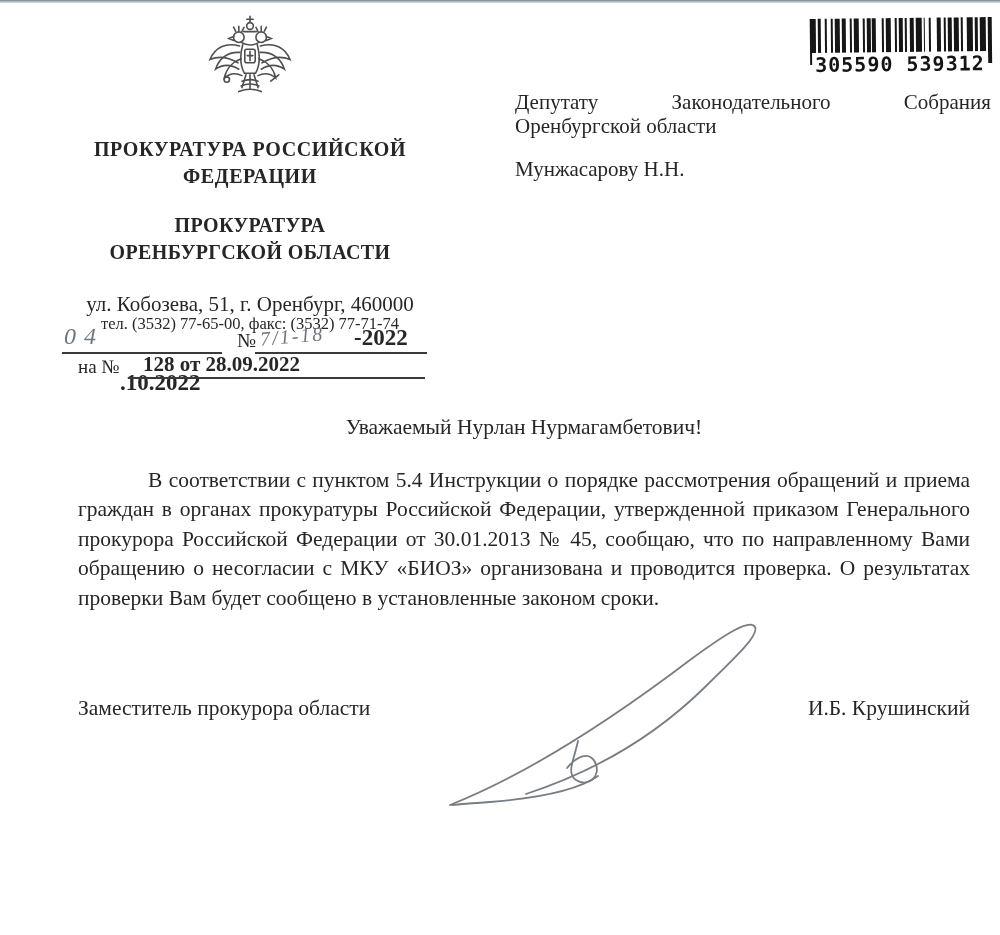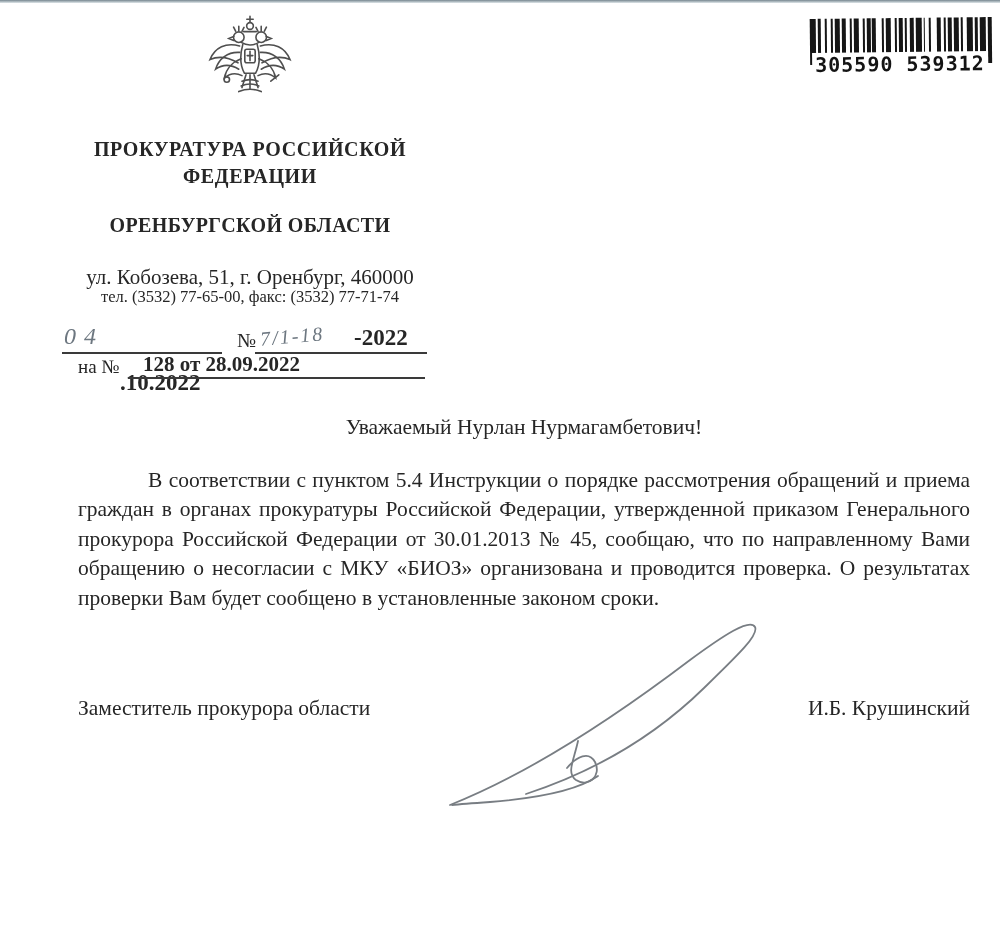--- a/index.html
+++ b/index.html
@@ -91,20 +91,21 @@
 
         <circle cx="31" cy="82" r="3.4"></circle>
         <path d="M86,84 l10,-8"></path>
       </svg>
     </div>
     <div class="org-name">
       <div>ПРОКУРАТУРА РОССИЙСКОЙ</div>
       <div>ФЕДЕРАЦИИ</div>
     </div>
     <div class="sub-org">
+      <div>ПРОКУРАТУРА</div>
       <div>ОРЕНБУРГСКОЙ ОБЛАСТИ</div>
     </div>
     <div class="addr">ул. Кобозева, 51, г. Оренбург, 460000</div>
     <div class="phone">тел. (3532) 77-65-00, факс: (3532) 77-71-74</div>
   </div>
 
   <div class="date-row">
     <span class="hw hw-date">04</span>
     <span class="pr-date">.10.2022</span>
     <span class="no-sign">№</span>
@@ -176,20 +177,25 @@
         <span class="gap" style="width: 1.89583px;"></span>
         <span class="bar" style="width: 3.79167px;"></span>
         <span class="gap" style="width: 1.89583px;"></span>
         <span class="bar" style="width: 5.6875px;"></span>
         <span class="gap" style="width: 1.89583px;"></span>
         <span class="bar" style="width: 3.79167px;"></span>
       </div>
     <div class="barcode-digits">305590 539312</div>
   </div>
 
+  <div class="addressee">
+    <div class="addr-line1">Депутату Законодательного Собрания</div>
+    <div>Оренбургской области</div>
+    <div class="addr-name">Мунжасарову Н.Н.</div>
+  </div>
 
   <div class="salutation">Уважаемый Нурлан Нурмагамбетович!</div>
 
   <div class="body-par">В соответствии с пунктом 5.4 Инструкции о порядке рассмотрения обращений и приема граждан в органах прокуратуры Российской Федерации, утвержденной приказом Генерального прокурора Российской Федерации от 30.01.2013 № 45, сообщаю, что по направленному Вами обращению о несогласии с МКУ «БИОЗ» организована и проводится проверка. О результатах проверки Вам будет сообщено в установленные законом сроки.</div>
 
   <div class="sig-row">
     <span>Заместитель прокурора области</span>
     <span>И.Б. Крушинский</span>
   </div>
 

